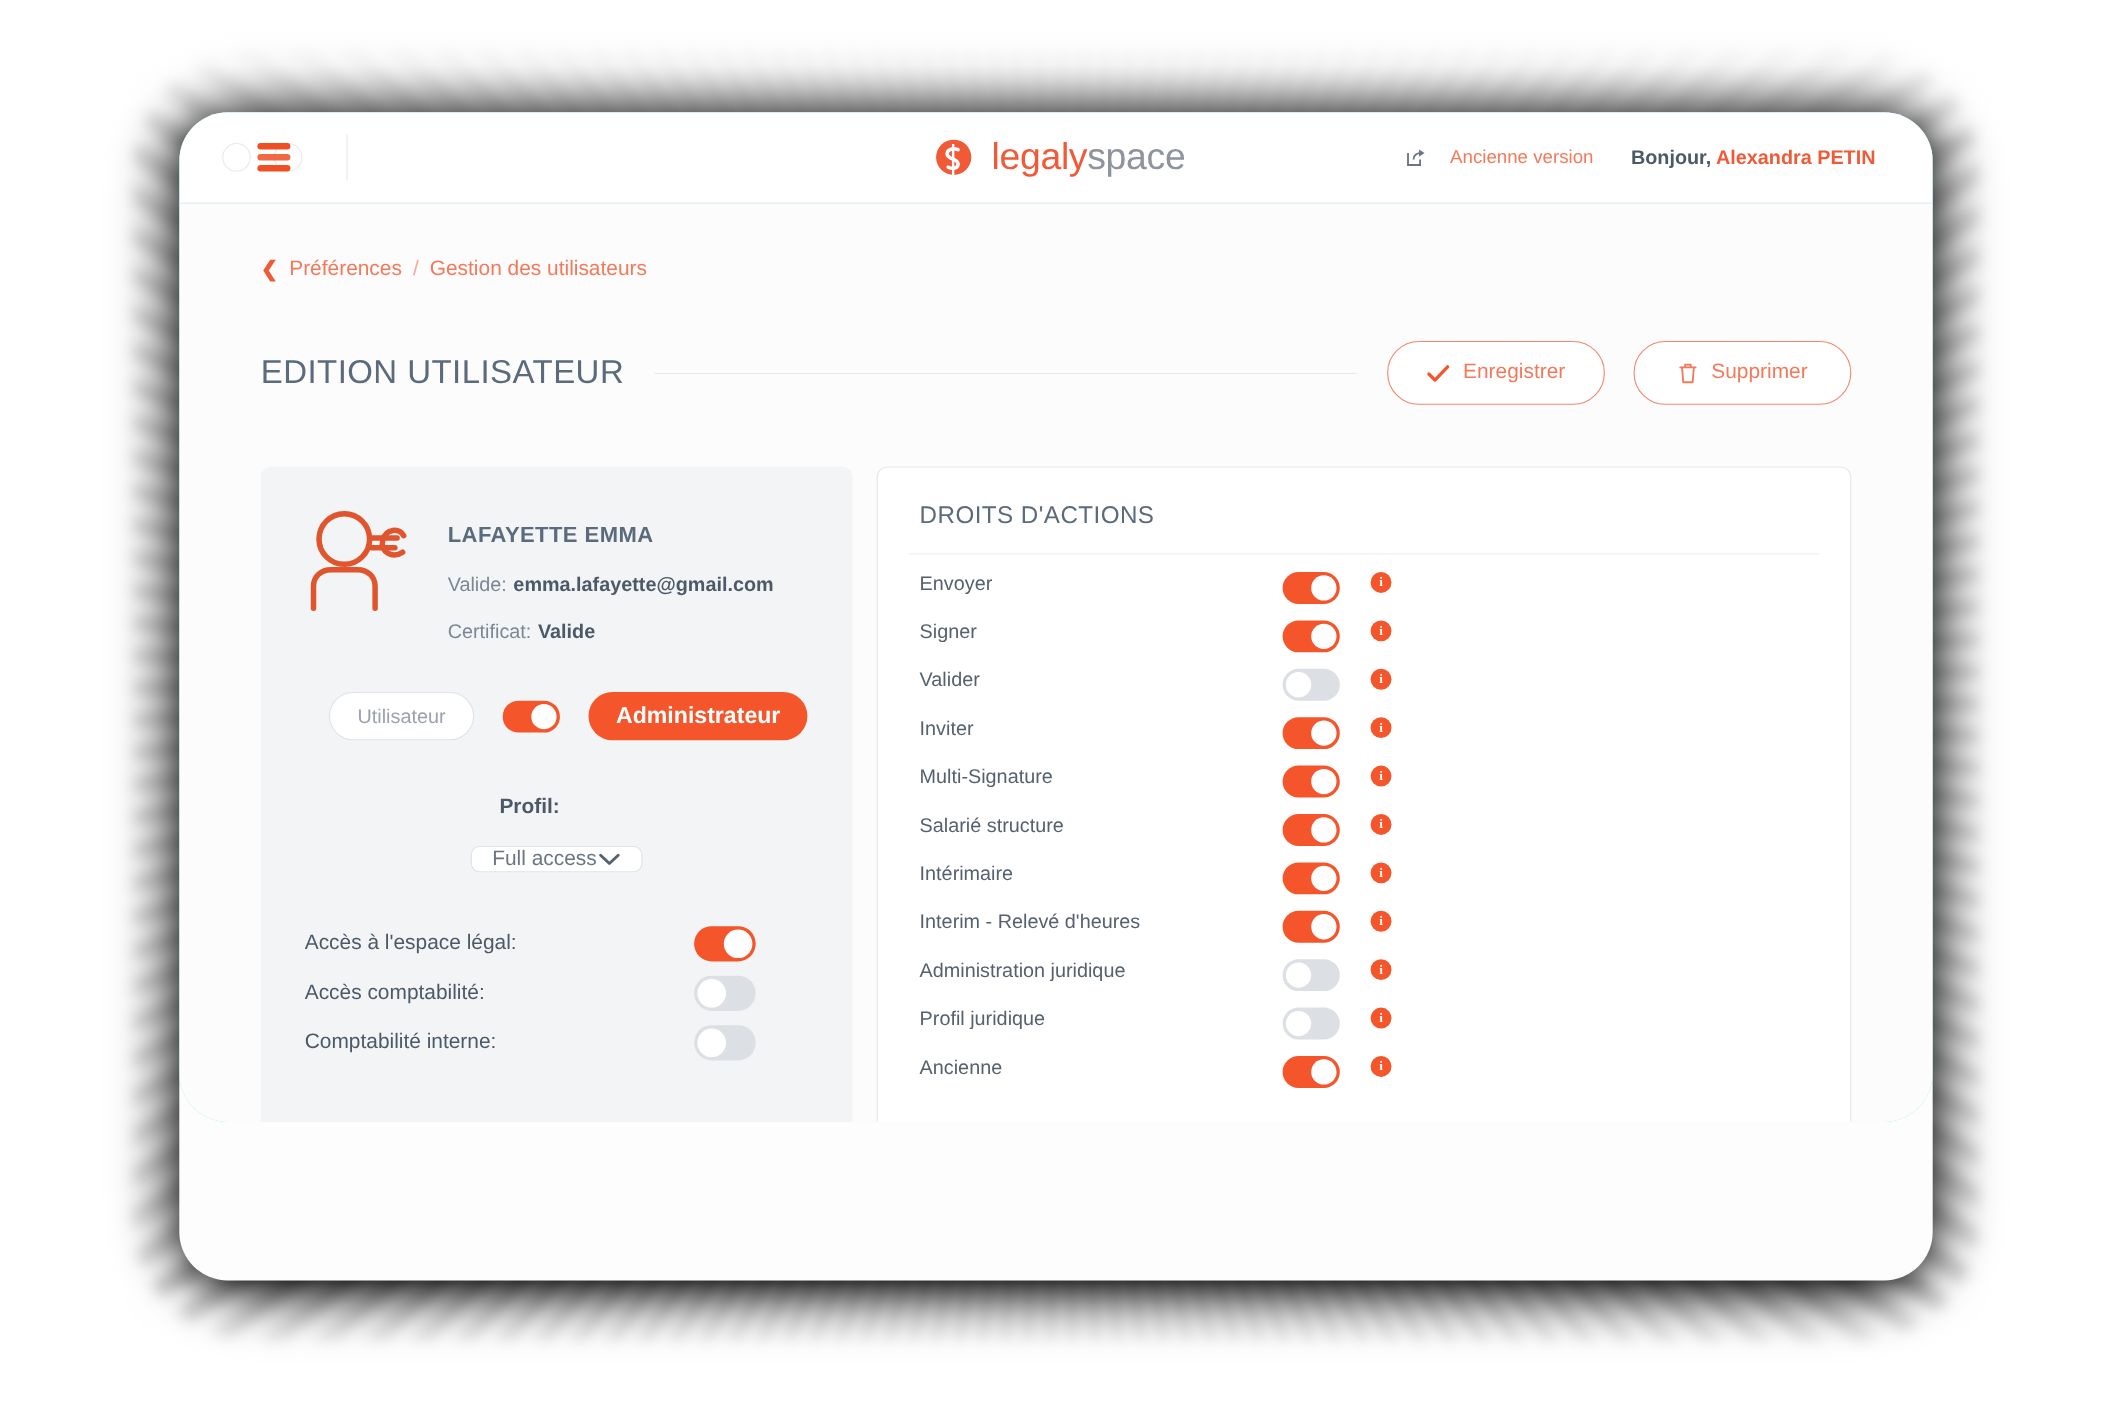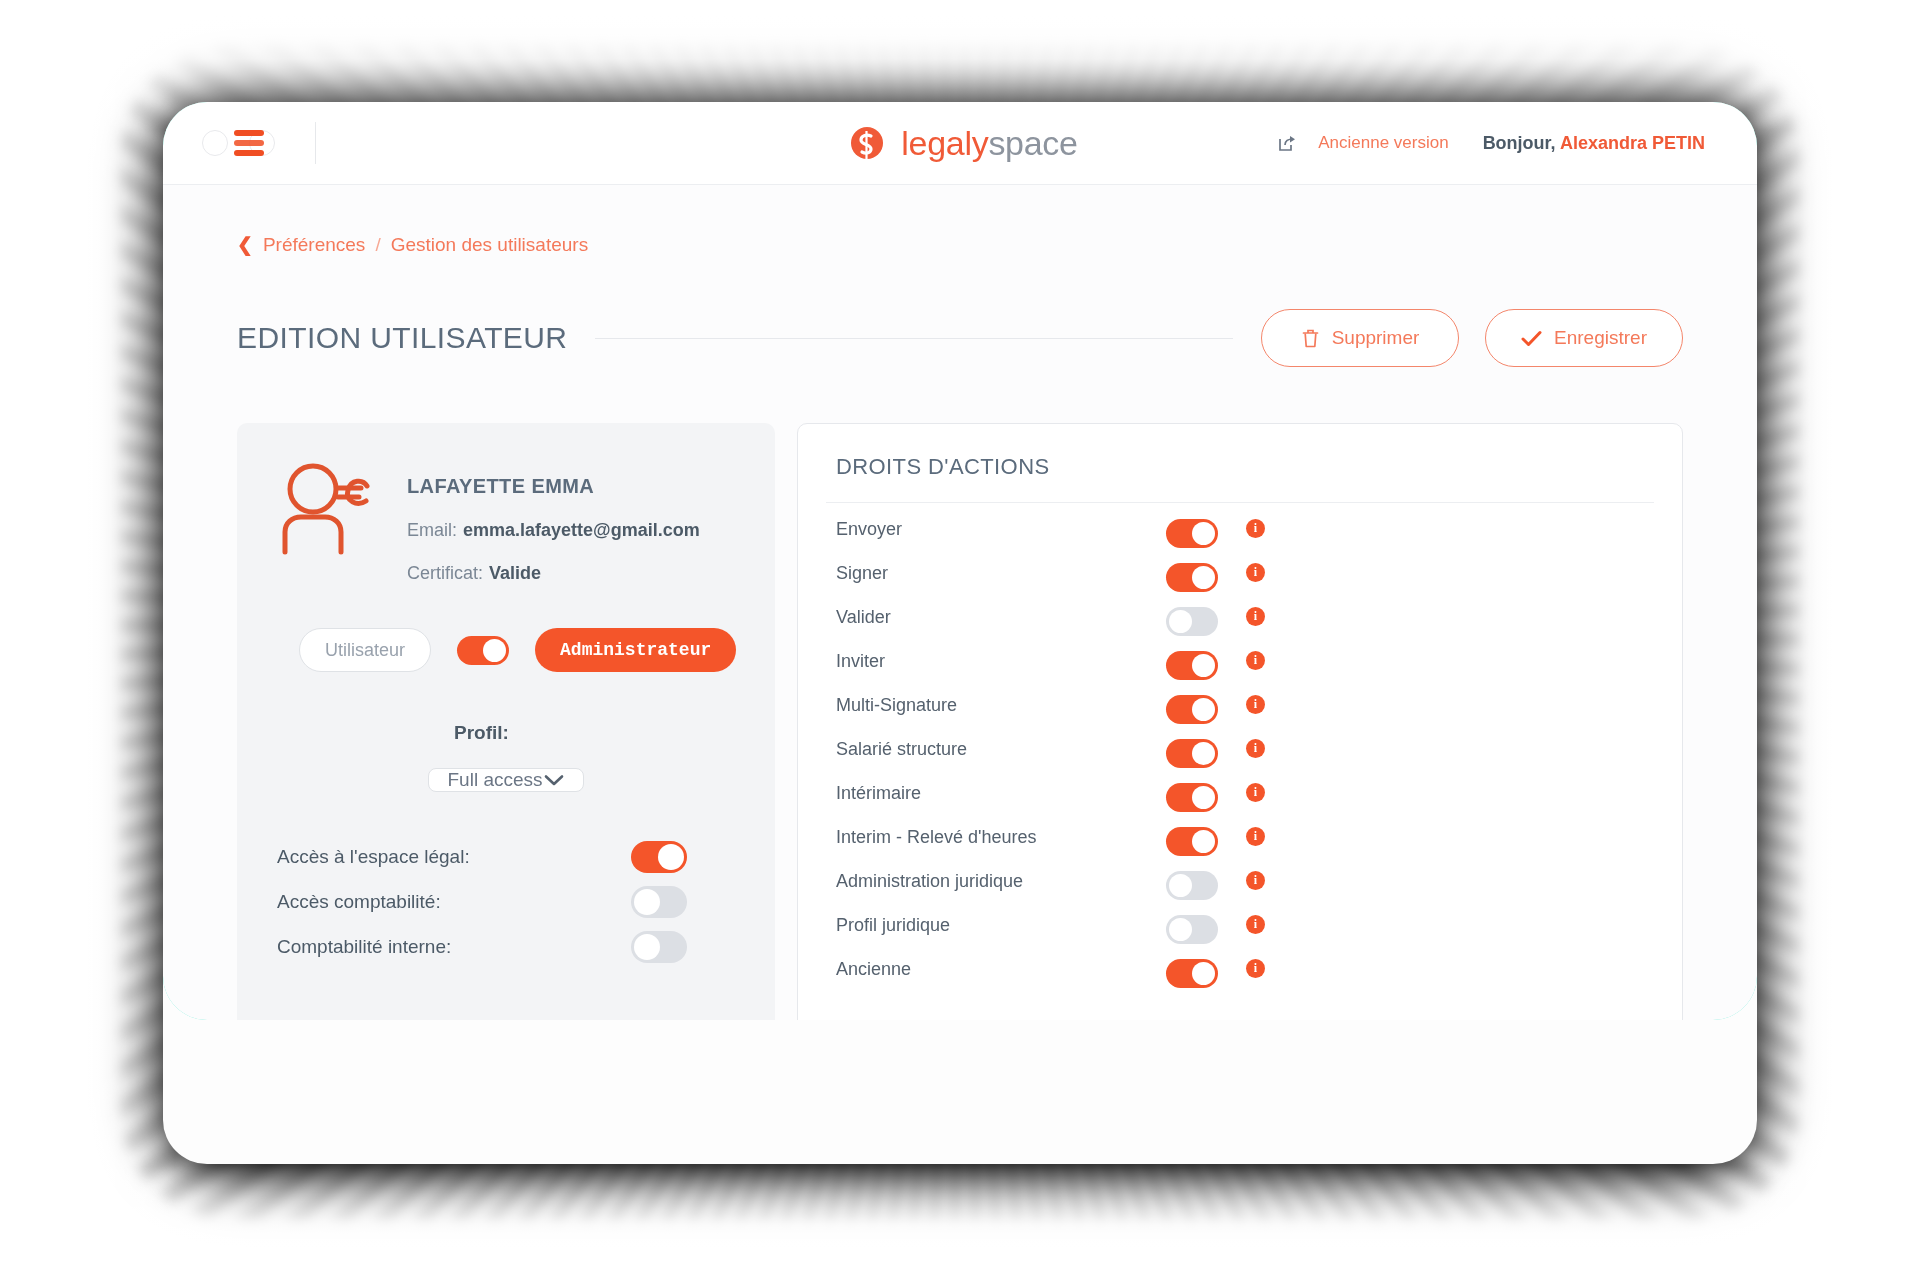--- a/index.html
+++ b/index.html
@@ -289,25 +289,25 @@
     cursor: pointer;
     font-family: "Liberation Sans", sans-serif;
   }
   .role-pill-filled {
     height: 44px;
     padding: 0 25px;
     border: none;
     border-radius: 22px;
     background: #f4552a;
     color: #ffffff;
-    font-size: 18px;
+    font-size: 21px;
     font-weight: bold;
     display: flex; align-items: center;
     cursor: pointer;
-    font-family: Liberation Mono, monospace;
+    font-family: Liberation Sans, sans-serif;
   }
 
   
   .toggle {
     width: 52px;
     height: 29px;
     border-radius: 15px;
     position: relative;
     cursor: pointer;
     flex: none;
@@ -473,50 +473,50 @@
           <a>Préférences</a>
           <span class="sep">/</span>
           <a>Gestion des utilisateurs</a>
         </div>
 
         <div class="page-head">
           <div class="page-title">EDITION UTILISATEUR</div>
           <div class="head-rule"></div>
           <div class="head-actions">
             <button class="btn-outline">
+              <svg width="21" height="17" viewBox="0 0 21 17">
+                <path d="M2 9 L7.5 14.5 L19 2.5" fill="none" stroke="#f4552a" stroke-width="3" stroke-linecap="round" stroke-linejoin="round"></path>
+              </svg>
+              <span>Enregistrer</span>
+            </button>
+            <button class="btn-outline">
               <svg width="19" height="21" viewBox="0 0 19 21">
                 <path d="M2.5 5 L16.5 5 M7 5 L7 2.5 L12 2.5 L12 5" fill="none" stroke="#f4795a" stroke-width="1.7" stroke-linecap="round"></path>
                 <path d="M4.2 5.5 L5.2 18.5 L13.8 18.5 L14.8 5.5" fill="none" stroke="#f4795a" stroke-width="1.7" stroke-linejoin="round"></path>
               </svg>
               <span>Supprimer</span>
-            </button>
-            <button class="btn-outline">
-              <svg width="21" height="17" viewBox="0 0 21 17">
-                <path d="M2 9 L7.5 14.5 L19 2.5" fill="none" stroke="#f4552a" stroke-width="3" stroke-linecap="round" stroke-linejoin="round"></path>
-              </svg>
-              <span>Enregistrer</span>
             </button>
           </div>
         </div>
 
         <div class="panels">
 
           <div class="user-card">
 
             <div class="user-top">
               <svg width="104" height="100" viewBox="0 0 104 100">
                 <circle cx="36" cy="30" r="23" fill="none" stroke="#e0542e" stroke-width="5"></circle>
                 <path d="M8 93 L8 73 C8 64 15 58 24 58 L48 58 C57 58 64 64 64 73 L64 93" fill="none" stroke="#e0542e" stroke-width="5" stroke-linecap="round"></path>
                 <path d="M90 27 C86 20 74 20 71 31 C68 42 80 48 89 42" fill="none" stroke="#e0542e" stroke-width="5" stroke-linecap="round"></path>
                 <path d="M61 29 L84 29 M61 38 L82 38" fill="none" stroke="#e0542e" stroke-width="5" stroke-linecap="round"></path>
               </svg>
               <div class="user-info">
                 <div class="user-name">LAFAYETTE EMMA</div>
                 <div class="user-line">
-                  <span>Email:</span><span class="val">emma.lafayette@gmail.com</span>
+                  <span>Valide:</span><span class="val">emma.lafayette@gmail.com</span>
                 </div>
                 <div class="user-line">
                   <span>Certificat:</span><span class="val">Valide</span>
                 </div>
               </div>
             </div>
 
             <div class="role-row">
               <button class="role-pill-outline">Utilisateur</button>
               <div class="toggle on">

